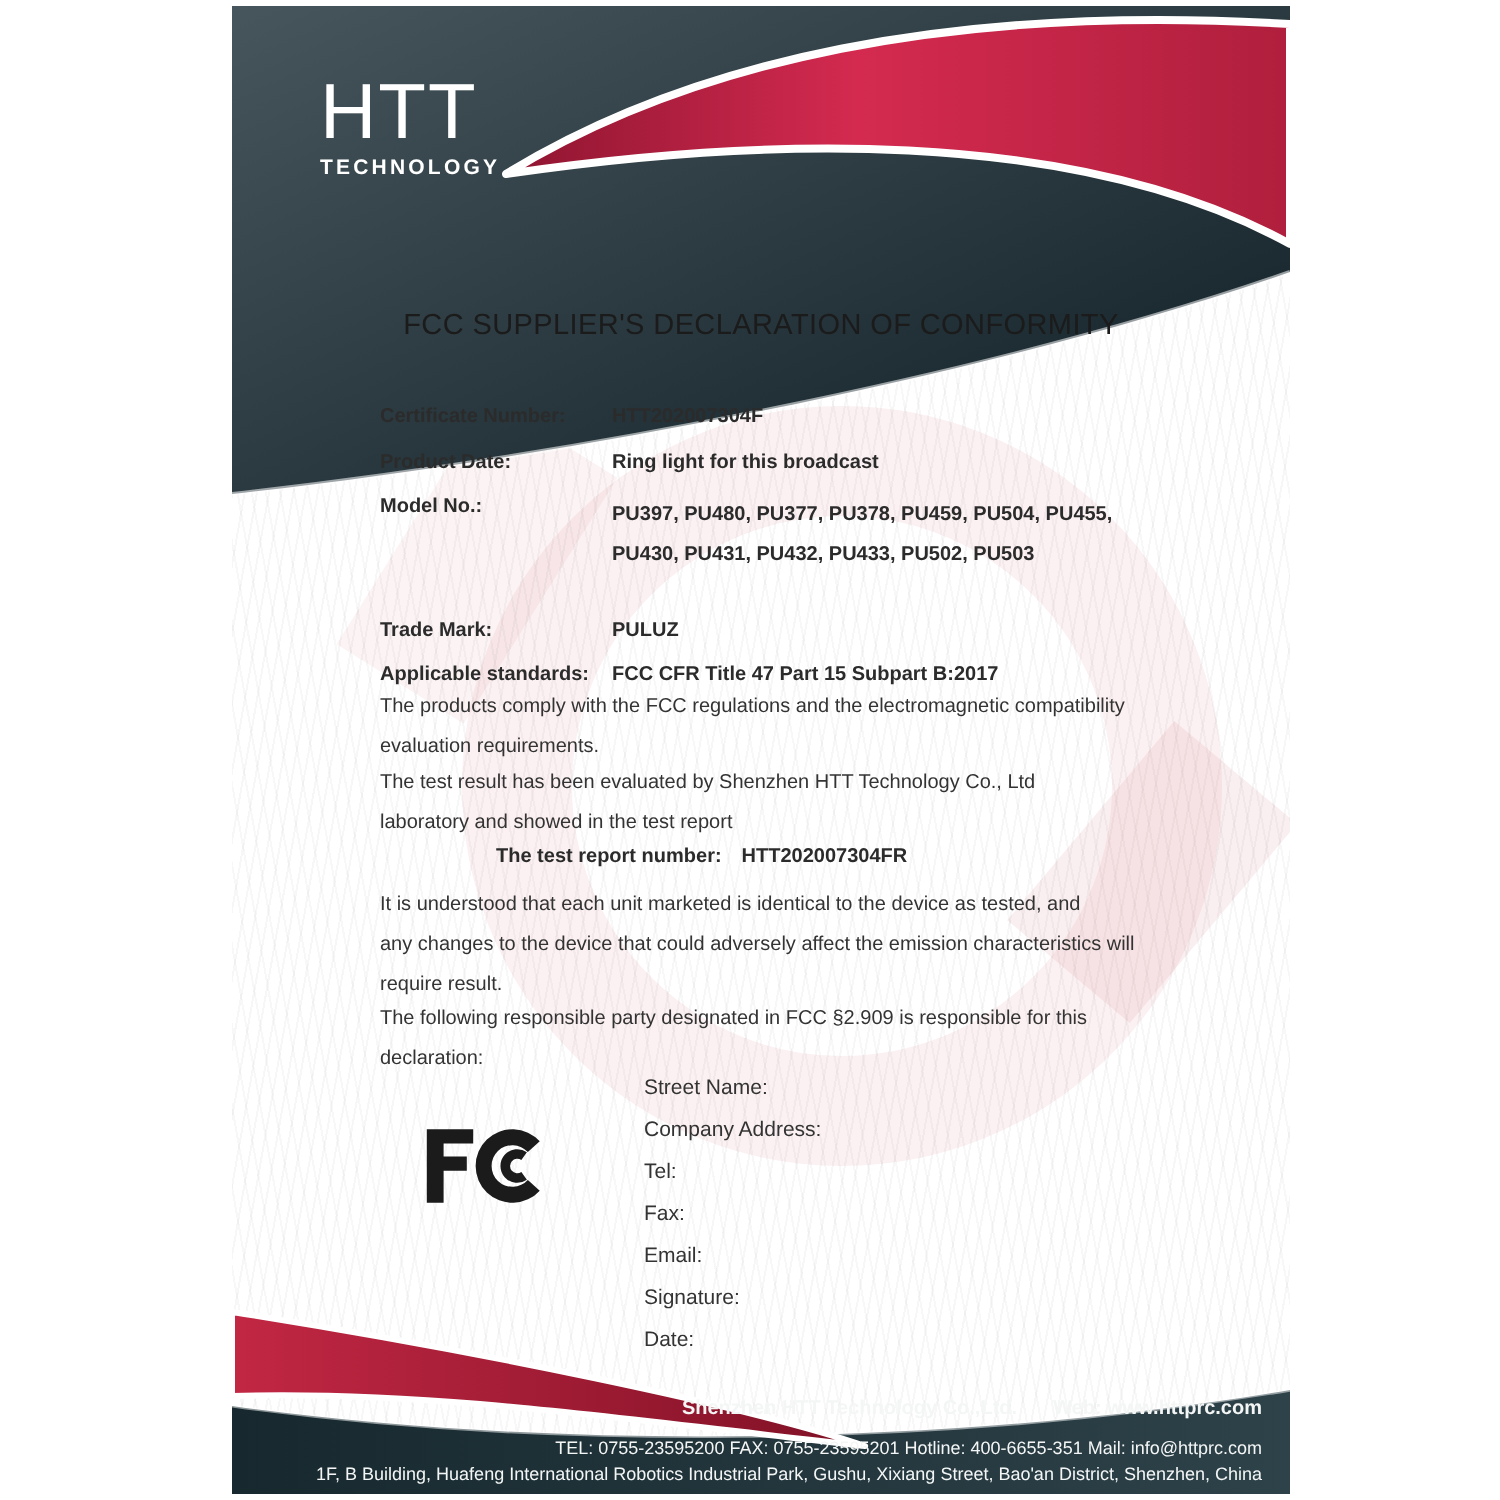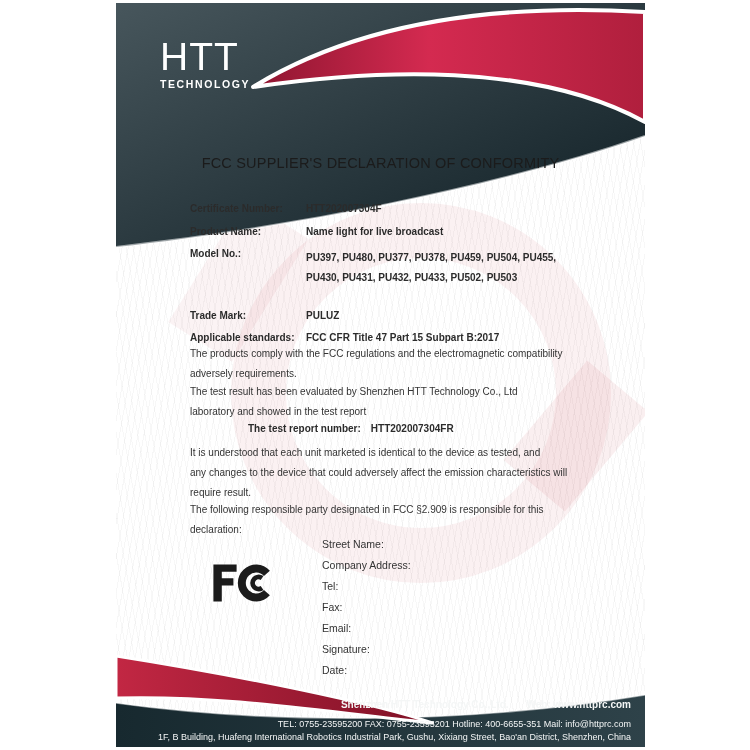--- a/index.html
+++ b/index.html
@@ -97,35 +97,35 @@
     <div class="big">HTT</div>
     <div class="sub">TECHNOLOGY</div>
   </div>
 
   <div class="doc-title">FCC SUPPLIER'S DECLARATION OF CONFORMITY</div>
 
   <div class="frow" style="top:200px">
     <span class="flabel">Certificate Number:</span><span class="fvalue">HTT202007304F</span>
   </div>
   <div class="frow" style="top:223px">
-    <span class="flabel">Product Name:</span><span class="fvalue">Name light for live broadcast</span>
+    <span class="flabel">Product Date:</span><span class="fvalue">Ring light for this broadcast</span>
   </div>
   <div class="frow" style="top:245px">
     <span class="flabel">Model No.:</span><span class="fvalue"><span class="mline" style="display:block">PU397, PU480, PU377, PU378, PU459, PU504, PU455,</span><span class="mline" style="display:block">PU430, PU431, PU432, PU433, PU502, PU503</span></span>
   </div>
   <div class="frow" style="top:307px">
     <span class="flabel">Trade Mark:</span><span class="fvalue">PULUZ</span>
   </div>
   <div class="frow" style="top:329px">
     <span class="flabel">Applicable standards:</span><span class="fvalue">FCC CFR Title 47 Part 15 Subpart B:2017</span>
   </div>
 
   <div class="para" style="top:341px">
     <div>The products comply with the FCC regulations and the electromagnetic compatibility</div>
-    <div>adversely requirements.</div>
+    <div>evaluation requirements.</div>
   </div>
   <div class="para" style="top:379px">
     <div>The test result has been evaluated by Shenzhen HTT Technology Co., Ltd</div>
     <div>laboratory and showed in the test report</div>
   </div>
   <div class="report" style="top:420px">
     <span>The test report number:</span><span class="rv">HTT202007304FR</span>
   </div>
   <div class="para" style="top:440px">
     <div>It is understood that each unit marketed is identical to the device as tested, and</div>

